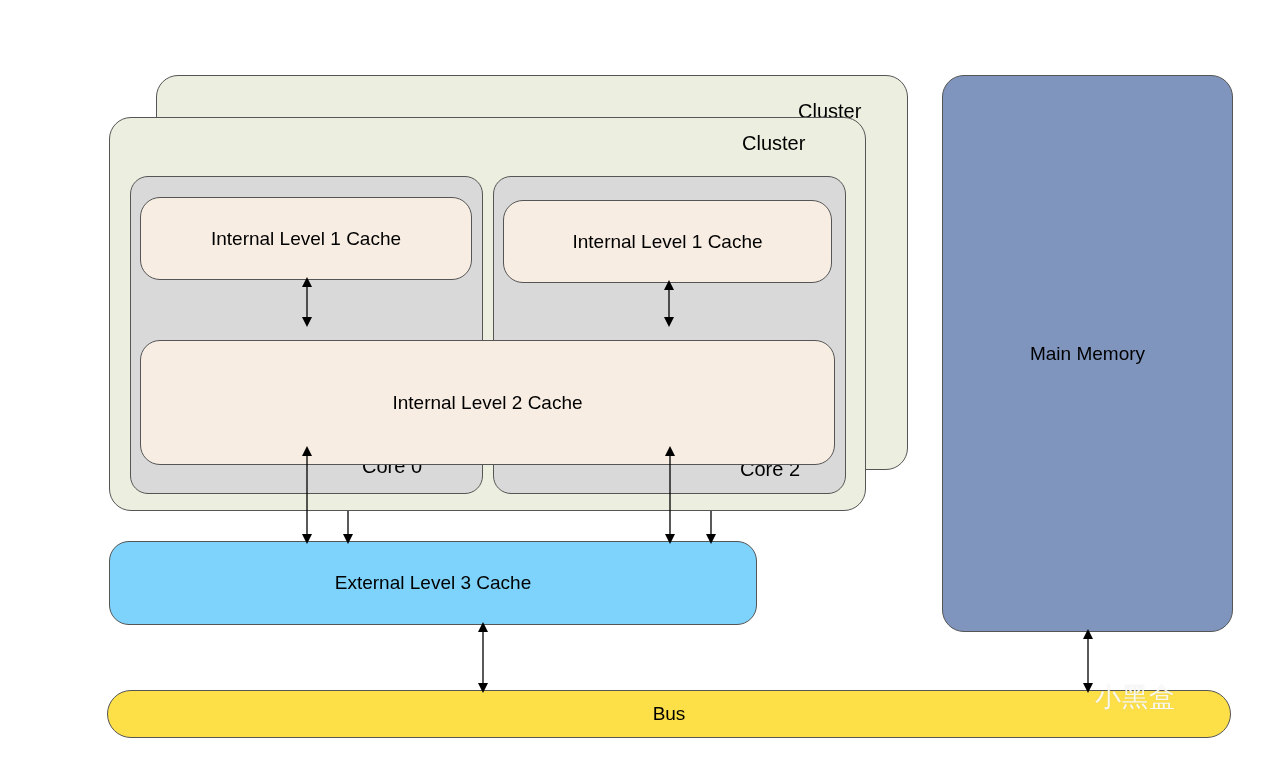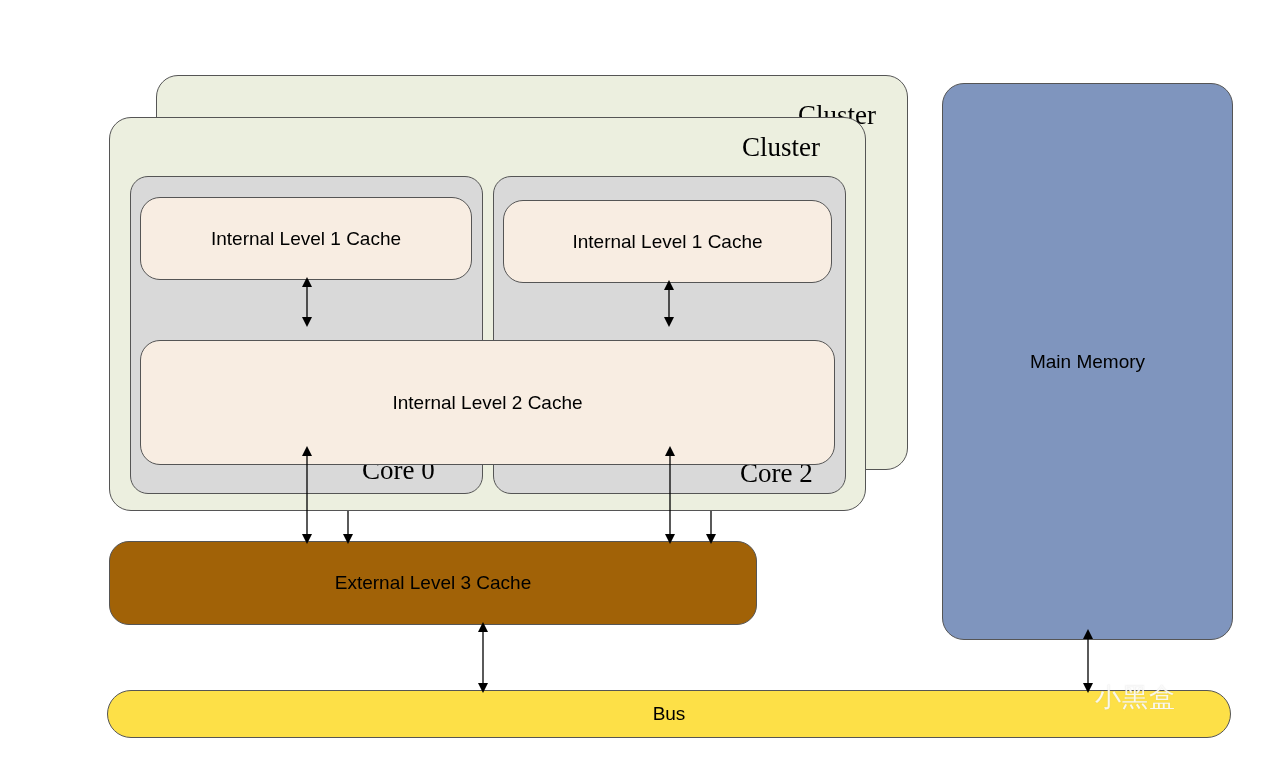--- a/index.html
+++ b/index.html
@@ -1,19 +1,19 @@
 <!DOCTYPE html>
 <html><head>
 <meta charset="utf-8">
 <style>
   html, body { margin: 0; padding: 0; background: #ffffff; }
   body { width: 1280px; height: 758px; position: relative; overflow: hidden;
          font-family: "Liberation Sans", sans-serif; color: #000; }
   .box { position: absolute; box-sizing: border-box; border: 1.3px solid #555; }
-  .lbl { position: absolute; font-size: 27px; white-space: nowrap; font-family: Liberation Serif, serif; }
+  .lbl { position: absolute; font-size: 20px; white-space: nowrap; }
   .center { display: flex; align-items: center; justify-content: center; font-size: 19px; }
   svg.arrows { position: absolute; left: 0; top: 0; width: 1280px; height: 758px; pointer-events: none; }
   .watermark { position: absolute; left: 1095px; top: 680px; font-size: 26px; color: rgba(255,255,255,0.85);
                text-shadow: 0 0 1px rgba(180,180,180,0.5); font-family: "DejaVu Sans", sans-serif; letter-spacing: 1px; }
 </style>
 </head>
 <body>
 
 <div class="box" style="left:156px; top:75px; width:752px; height:395px; border-radius:22px; background:#ecefdf;">
 </div>
@@ -29,23 +29,23 @@
 
 <div class="box" style="left:493px; top:176px; width:353px; height:318px; border-radius:18px; background:#d9d9d9;">
 </div>
 <div class="lbl" style="left:740px; top:458px;">Core 2</div>
 
 <div class="box center" style="left:140px; top:197px; width:332px; height:83px; border-radius:20px; background:#f8ede2;">Internal Level 1 Cache</div>
 <div class="box center" style="left:503px; top:200px; width:329px; height:83px; border-radius:20px; background:#f8ede2;">Internal Level 1 Cache</div>
 
 <div class="box center" style="left:140px; top:340px; width:695px; height:125px; border-radius:20px; background:#f8ede2;">Internal Level 2 Cache</div>
 
-<div class="box center" style="left:109px; top:541px; width:648px; height:84px; border-radius:20px; background:#a16207;">External Level 3 Cache</div>
+<div class="box center" style="left:109px; top:541px; width:648px; height:84px; border-radius:20px; background:#7dd3fc;">External Level 3 Cache</div>
 
-<div class="box center" style="left:942px; top:75px; width:291px; height:557px; border-radius:22px; background:#7f95be;margin-top:8px;">Main Memory</div>
+<div class="box center" style="left:942px; top:75px; width:291px; height:557px; border-radius:22px; background:#7f95be;">Main Memory</div>
 
 <div class="box center" style="left:107px; top:690px; width:1124px; height:48px; border-radius:24px; background:#fde047;">Bus</div>
 
 <svg class="arrows" viewBox="0 0 1280 758">
   <defs>
     <marker id="ah" markerWidth="10" markerHeight="10" refX="5" refY="5" orient="auto-start-reverse" markerUnits="userSpaceOnUse">
       <path d="M0,0 L10,5 L0,10 z" fill="#000"></path>
     </marker>
   </defs>
 

